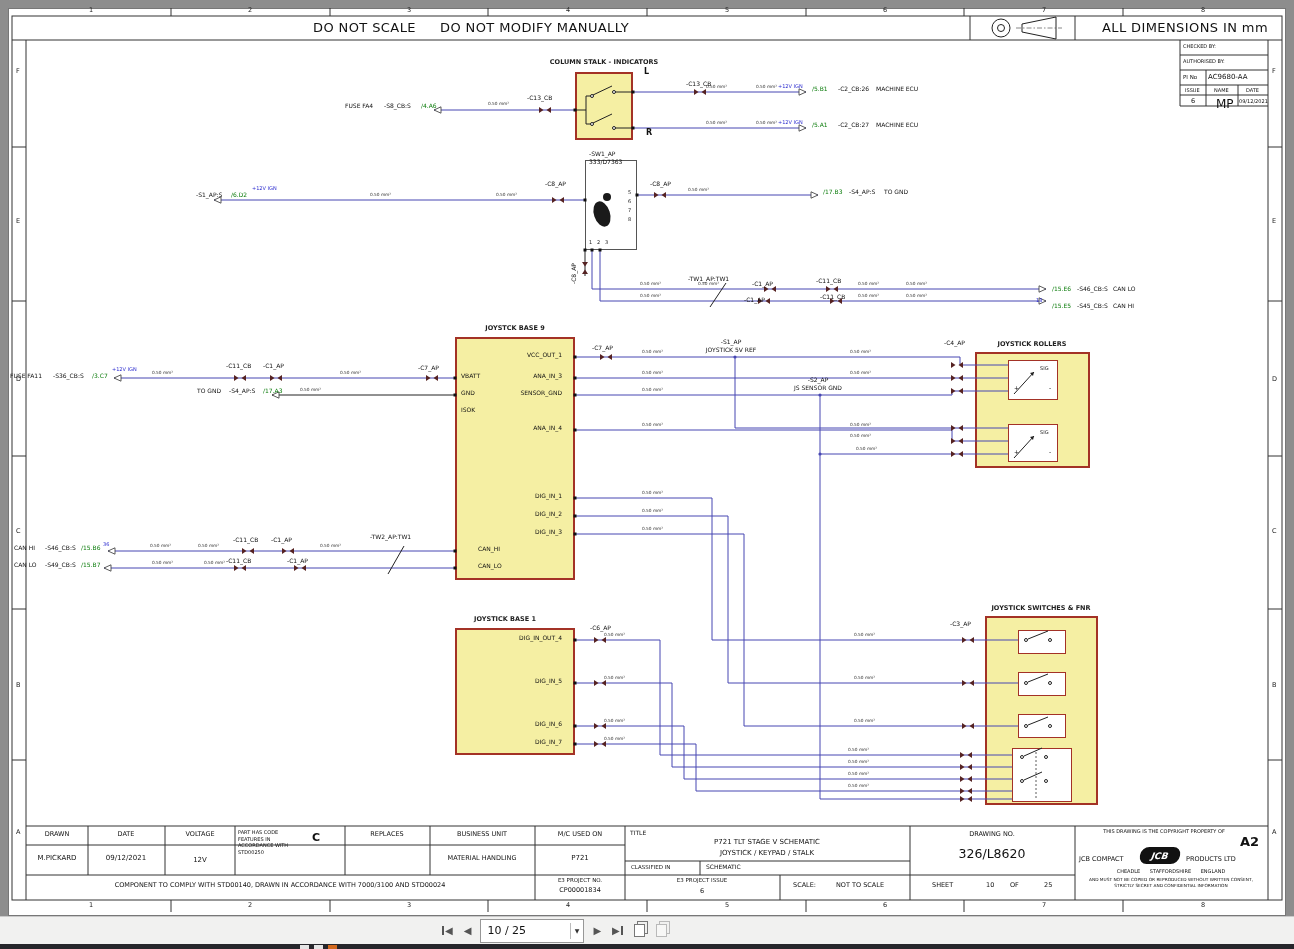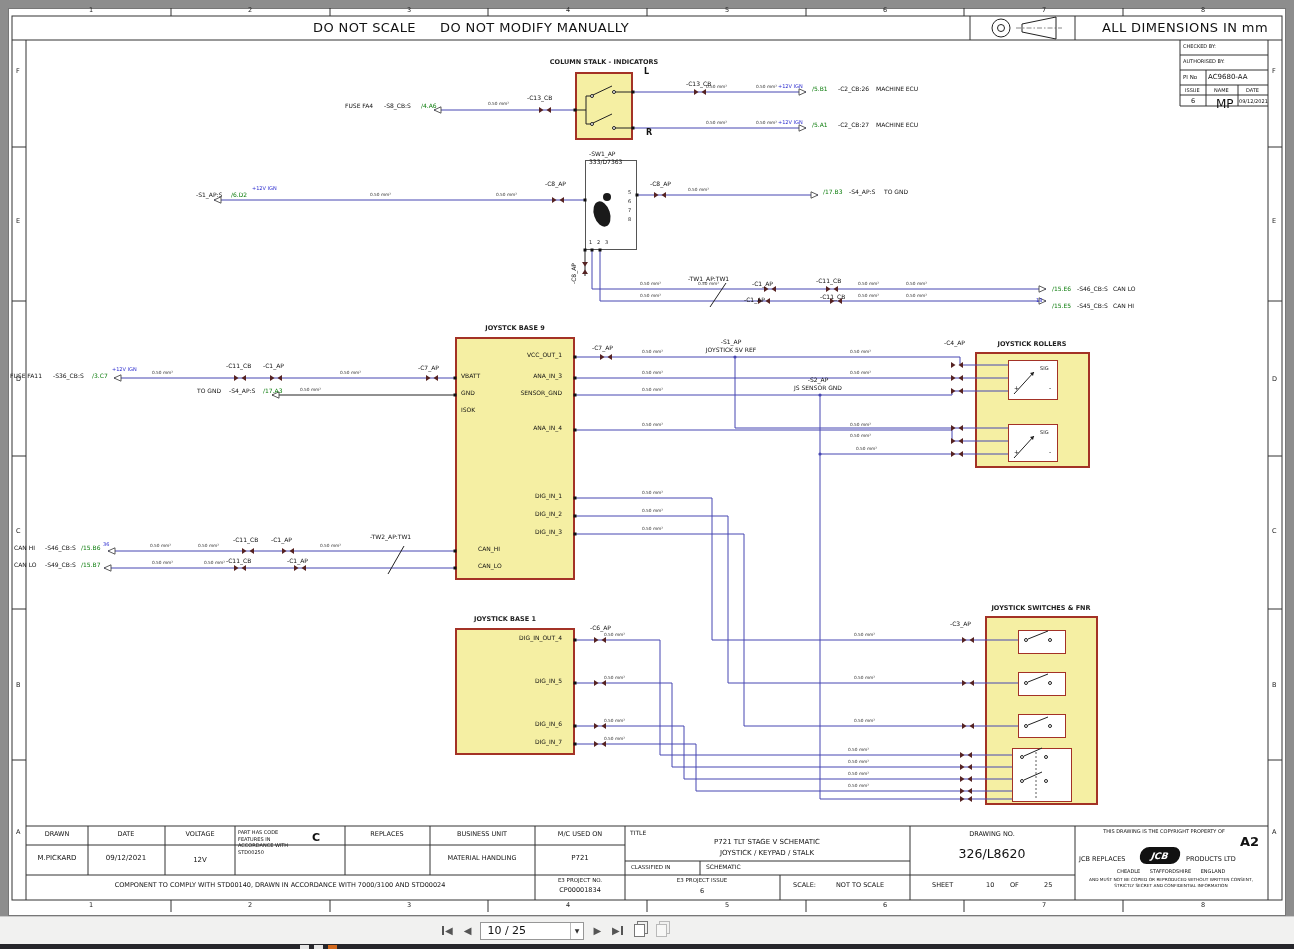--- a/index.html
+++ b/index.html
@@ -26,21 +26,21 @@
   .tbx{position:absolute;color:#111;white-space:pre}
   .ac{transform:translateX(-50%)}
   .wrap{white-space:normal}
   #jcb-logo{position:absolute;left:1140px;top:847px;width:40px;height:17px;background:#111;border-radius:8px;transform:skewX(-10deg);display:flex;align-items:center;justify-content:center;color:#fff;font-style:italic;font-weight:bold;font-size:9px}
   #toolbar{position:absolute;left:0;top:916px;width:1294px;height:28px;background:#f1f1f0;border-top:1px solid #c9c9c9}
   #tb-center{position:absolute;left:440px;top:0;height:27px;display:flex;align-items:center;gap:7px}
   .navbtn{background:transparent;border:none;display:flex;align-items:center;gap:1px;padding:2px;cursor:default}
   .navbtn .tri{font-size:10px;color:#555;line-height:1}
   .navbtn .vbar{width:2px;height:9px;background:#555;display:inline-block}
   .navbtn.dim{opacity:.45}
-  #pagebox{width:104px;height:18px;background:#fff;border:1px solid #979797;display:flex;align-items:center}
+  #pagebox{width:104px;height:24px;background:#fff;border:1px solid #979797;display:flex;align-items:center}
   #pageval{flex:1;font-size:11px;padding-left:6px;color:#111;font-family:"DejaVu Sans",sans-serif}
   #pagedd{font-size:6px;color:#333;border-left:1px solid #bbb;padding:0 4px;line-height:16px}
   .pgicon{position:relative;width:11px;height:13px;background:#fff;border:1px solid #777;box-shadow:3px -3px 0 -1px #f1f1f0,3px -3px 0 0 #777}
   #taskbar{position:absolute;left:0;top:944px;width:1294px;height:5px;background:#26262b}
   .tkicon{position:absolute;top:945px;width:9px;height:4px}
 </style>
 </head>
 <body>
 
 <div id="stage">
@@ -388,21 +388,21 @@
   <span class="tbx ac" style="left:580px;top:854px;font-size:7px">P721</span>
   <span class="tbx" style="left:630px;top:829px;font-size:6px">TITLE</span>
   <span class="tbx ac" style="left:767px;top:838px;font-size:7px">P721 TLT STAGE V SCHEMATIC</span>
   <span class="tbx ac" style="left:767px;top:849px;font-size:7px">JOYSTICK / KEYPAD / STALK</span>
   <span class="tbx" style="left:631px;top:864px;font-size:5.5px">CLASSIFIED IN</span>
   <span class="tbx" style="left:706px;top:863px;font-size:6px">SCHEMATIC</span>
   <span class="tbx ac" style="left:992px;top:830px;font-size:6.5px">DRAWING NO.</span>
   <span class="tbx ac" style="left:992px;top:846px;font-size:12.5px">326/L8620</span>
   <span class="tbx ac" style="left:1164px;top:828px;font-size:5px">THIS DRAWING IS THE COPYRIGHT PROPERTY OF</span>
   <span class="tbx" style="left:1240px;top:834px;font-size:13px;font-weight:bold">A2</span>
-  <span class="tbx" style="left:1079px;top:855px;font-size:6.5px">JCB REPLACES</span>
+  <span class="tbx" style="left:1079px;top:855px;font-size:6.5px">JCB COMPACT</span>
   <div id="jcb-logo">
       <span>JCB</span>
     </div>
   <span class="tbx" style="left:1186px;top:855px;font-size:6.5px">PRODUCTS LTD</span>
   <span class="tbx ac" style="left:1171px;top:868px;font-size:5px">CHEADLE      STAFFORDSHIRE      ENGLAND</span>
   <span class="tbx ac" style="left:1171px;top:877px;font-size:4.3px">AND MUST NOT BE COPIED OR REPRODUCED WITHOUT WRITTEN CONSENT,</span>
   <span class="tbx ac" style="left:1171px;top:883px;font-size:4.3px">STRICTLY SECRET AND CONFIDENTIAL INFORMATION</span>
   <span class="tbx ac" style="left:280px;top:881px;font-size:6.5px">COMPONENT TO COMPLY WITH STD00140, DRAWN IN ACCORDANCE WITH 7000/3100 AND STD00024</span>
   <span class="tbx ac" style="left:580px;top:877px;font-size:5.5px">E3 PROJECT NO.</span>
   <span class="tbx ac" style="left:580px;top:886px;font-size:6.5px">CP00001834</span>

